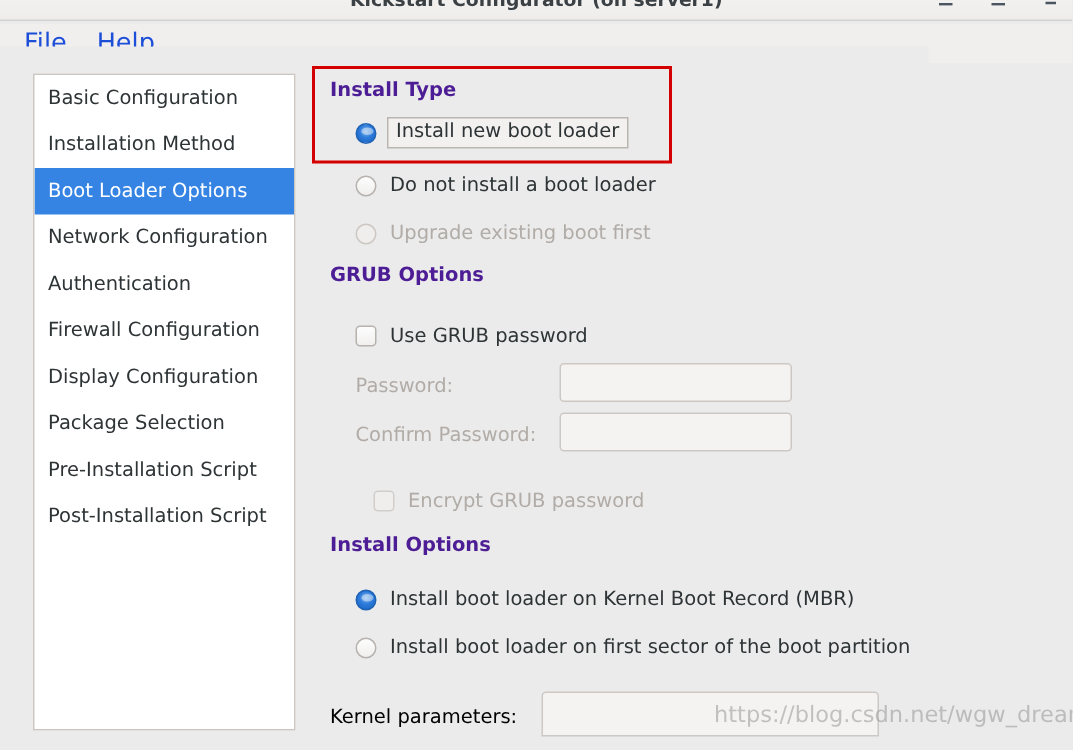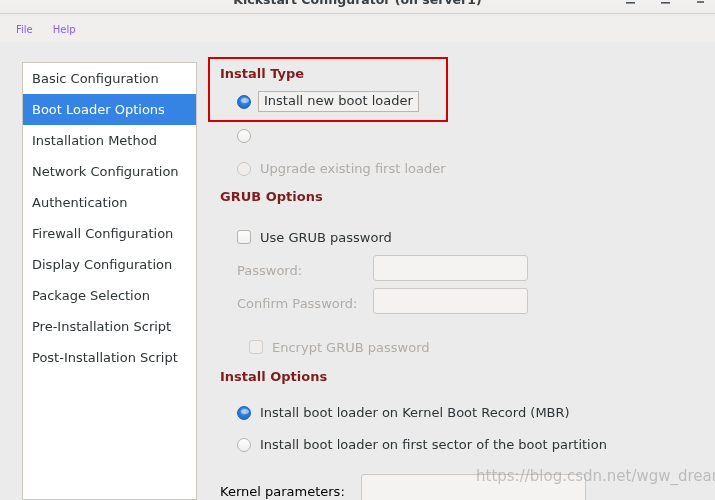--- a/index.html
+++ b/index.html
@@ -62,30 +62,30 @@
     width: 715px;
     height: 26px;
     background: #f0efee;
     display: flex;
     align-items: center;
     padding-left: 8px;
     gap: 4px;
   }
   .menu-item {
     padding: 3px 8px;
-    font-size: 10px;
-    color: #8b5cf6;
+    font-size: 17px;
+    color: #1d4ed8;
     cursor: default;
     border-radius: 3px;
   }
 
   
   .content {
     position: absolute;
-    top: 44px;
+    top: 31px;
     left: 0;
     width: 619px;
     height: 456px;
     background: #ebebeb;
   }
 
   
   .sidebar {
     position: absolute;
     left: 22px;
@@ -115,21 +115,21 @@
     position: absolute;
     left: 208px;
     top: 0;
     width: 507px;
     height: 456px;
   }
 
   .section-title {
     font-size: 13px;
     font-weight: bold;
-    color: #7f1d1d;
+    color: #4c1d95;
   }
 
   
   .redbox {
     position: absolute;
     left: 0px;
     top: 13px;
     width: 240px;
     height: 65px;
     border: 2px solid #d40000;
@@ -287,22 +287,22 @@
 
 <div class="menubar">
   <div class="menu-item">File</div>
   <div class="menu-item">Help</div>
 </div>
 
 <div class="content">
 
   <div class="sidebar">
     <div class="sidebar-item">Basic Configuration</div>
+    <div class="sidebar-item">Installation Method</div>
     <div class="sidebar-item selected">Boot Loader Options</div>
-    <div class="sidebar-item">Installation Method</div>
     <div class="sidebar-item">Network Configuration</div>
     <div class="sidebar-item">Authentication</div>
     <div class="sidebar-item">Firewall Configuration</div>
     <div class="sidebar-item">Display Configuration</div>
     <div class="sidebar-item">Package Selection</div>
     <div class="sidebar-item">Pre-Installation Script</div>
     <div class="sidebar-item">Post-Installation Script</div>
   </div>
 
   <div class="pane">
@@ -311,25 +311,26 @@
 
     <div class="section-title install-type-title">Install Type</div>
 
     <div class="radio-row" style="left:29px; top:47px;">
       <span class="radio on"></span>
       <span class="radio-label focus-box">Install new boot loader</span>
     </div>
 
     <div class="radio-row" style="left:29px; top:85px;">
       <span class="radio"></span>
+      <span class="radio-label">Do not install a boot loader</span>
     </div>
 
     <div class="radio-row" style="left:29px; top:117px;">
       <span class="radio disabled"></span>
-      <span class="radio-label disabled">Upgrade existing first loader</span>
+      <span class="radio-label disabled">Upgrade existing boot first</span>
     </div>
 
     <div class="section-title grub-title">GRUB Options</div>
 
     <div class="check-row" style="left:29px; top:186px;">
       <span class="checkbox"></span>
       <span class="check-label">Use GRUB password</span>
     </div>
 
     <div class="field-label" style="left:29px; top:219px;">Password:</div>

